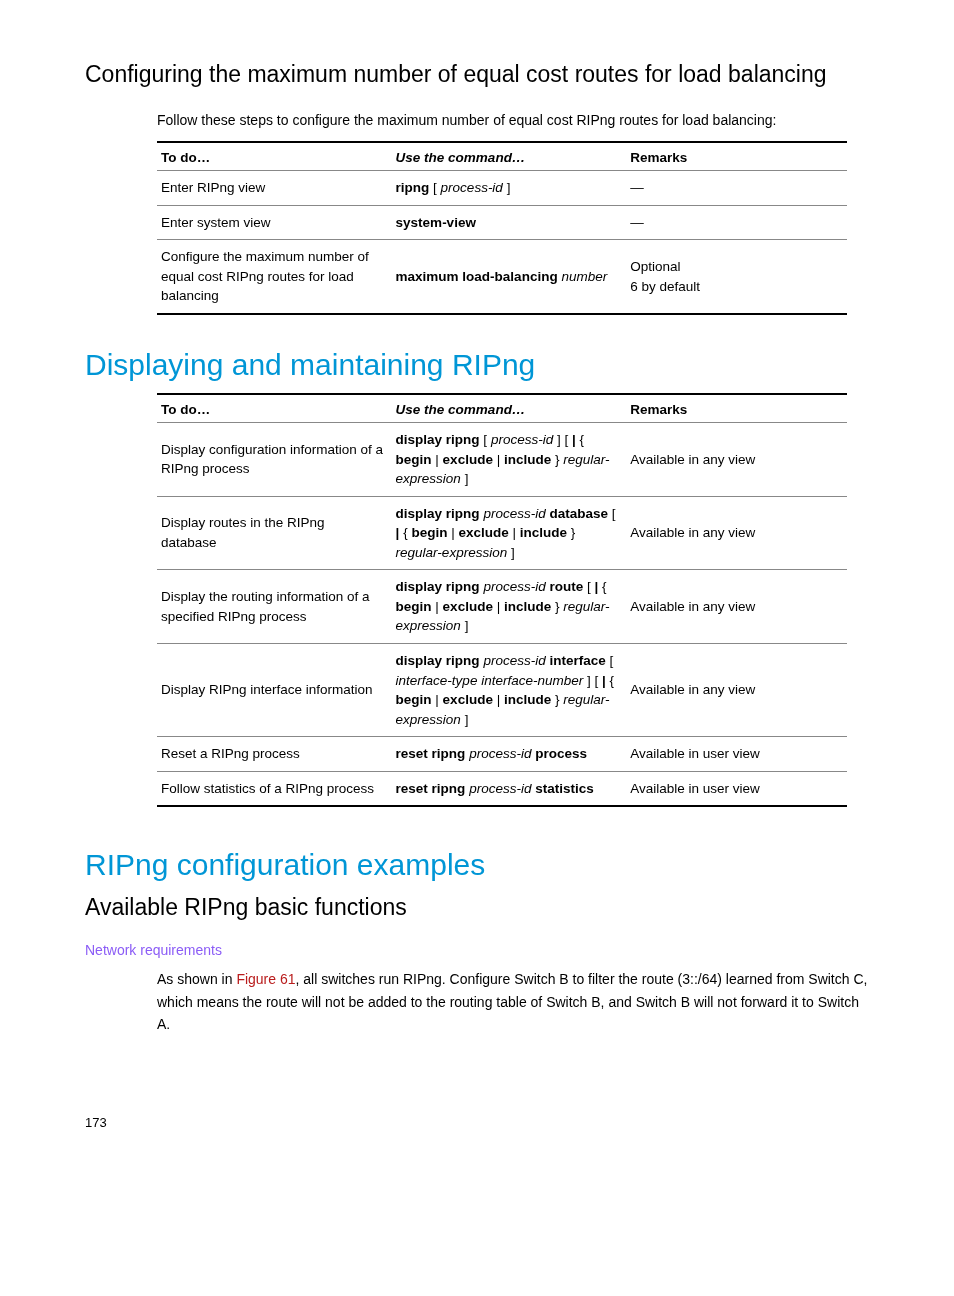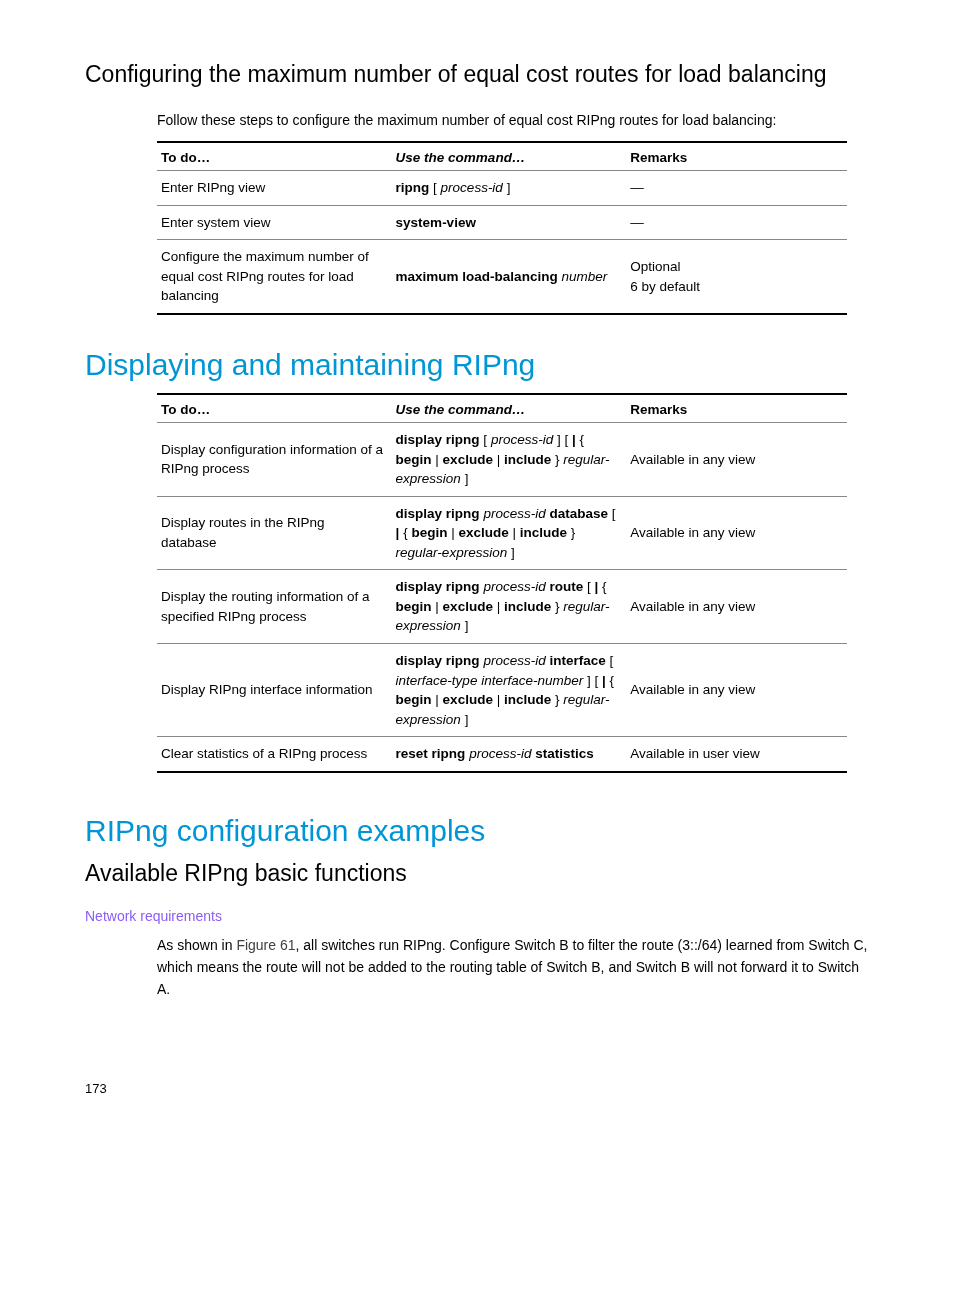--- a/index.html
+++ b/index.html
@@ -36,21 +36,21 @@
     margin: 18px 0 10px 0;
   }
   .intro {
     margin: 0 0 10px 72px;
     line-height: 1.6;
   }
   .body-text {
     margin: 0 0 10px 72px;
     line-height: 1.6;
   }
-  .link { color: #404040; text-align: right; }
+  .link { color: #b91c1c; text-align: right; }
   table {
     border-collapse: collapse;
     width: 690px;
     margin-left: 72px;
     margin-bottom: 24px;
     font-size: 13.5px;
   }
   th {
     text-align: left;
     font-weight: bold;
@@ -135,21 +135,26 @@
         <td>Display the routing information of a specified RIPng process</td>
         <td><span class="b">display ripng</span> <span class="i">process-id</span> <span class="b">route</span> [ <span class="b">|</span> { <span class="b">begin</span> | <span class="b">exclude</span> | <span class="b">include</span> } <span class="i">regular-expression</span> ]</td>
         <td>Available in any view</td>
       </tr>
       <tr>
         <td>Display RIPng interface information</td>
         <td><span class="b">display ripng</span> <span class="i">process-id</span> <span class="b">interface</span> [ <span class="i">interface-type interface-number</span> ] [ <span class="b">|</span> { <span class="b">begin</span> | <span class="b">exclude</span> | <span class="b">include</span> } <span class="i">regular-expression</span> ]</td>
         <td>Available in any view</td>
       </tr>
       <tr>
-        <td>Clear statistics of a RIPng process</td>
+        <td>Reset a RIPng process</td>
+        <td><span class="b">reset ripng</span> <span class="i">process-id</span> <span class="b">process</span></td>
+        <td>Available in user view</td>
+      </tr>
+      <tr>
+        <td>Follow statistics of a RIPng process</td>
         <td><span class="b">reset ripng</span> <span class="i">process-id</span> <span class="b">statistics</span></td>
         <td>Available in user view</td>
       </tr>
     </tbody>
 </table>
 
 <h1 class="tight">RIPng configuration examples</h1>
 <h2 class="sub">Available RIPng basic functions</h2>
 <h3>Network requirements</h3>
 <p class="body-text">

